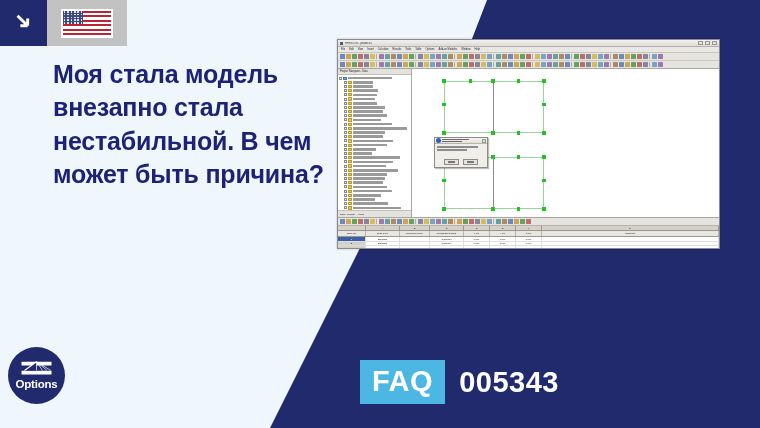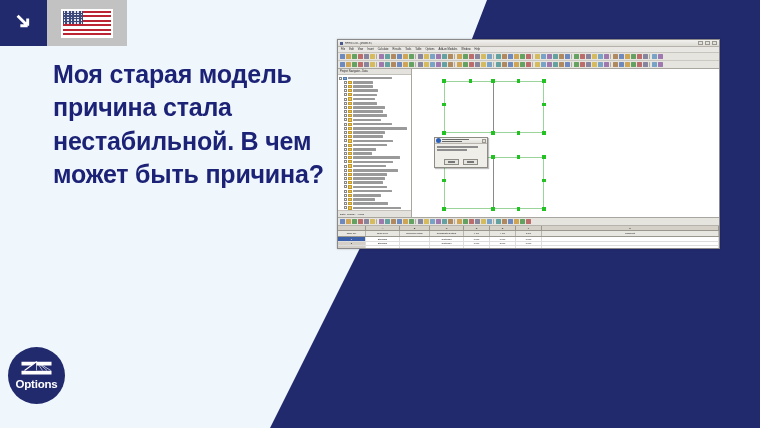--- a/index.html
+++ b/index.html
@@ -257,34 +257,36 @@
       <i></i>
         <i></i>
         <i></i>
         <i></i>
         <i></i>
         <i></i>
     </div>
   </div>
 </div>
 
-<h1 class="headline">Моя старая модель причина стала нестабильной. В чем может быть причина?</h1>
+<h1 class="headline">Моя стала модель внезапно стала нестабильной. В чем может быть причина?</h1>
 
 <div class="logo">
   <svg class="logo-mark" viewBox="0 0 44 22">
     <rect x="2" y="2" width="40" height="5" fill="#ffffff"></rect>
     <rect x="2" y="14" width="40" height="5" fill="#ffffff"></rect>
     <path d="M22 2 L6 13.6 L22 13.6 Z" fill="#222a6e"></path>
     <path d="M22 2 L22 13.6 M22 2 L30 13.6 M22 2 L36 13.6 M22 2 L41 13.6" stroke="#ffffff" stroke-width="0.9" fill="none"></path>
     <path d="M22 2 L6 13.6" stroke="#ffffff" stroke-width="1.4" fill="none"></path>
   </svg>
   <div class="logo-text">Options</div>
 </div>
 
 <div class="faq-row">
+  <div class="faq-badge">FAQ</div>
+  <div class="faq-number">005343</div>
 </div>
 
 <div class="app-window">
 
   <div class="app-titlebar">
     <span class="tb-dot"></span>
     <span class="tb-title">RFEM 5.xx - [Model.rf5]</span>
     <span class="tb-btns">
         <b></b>
         <b></b>

